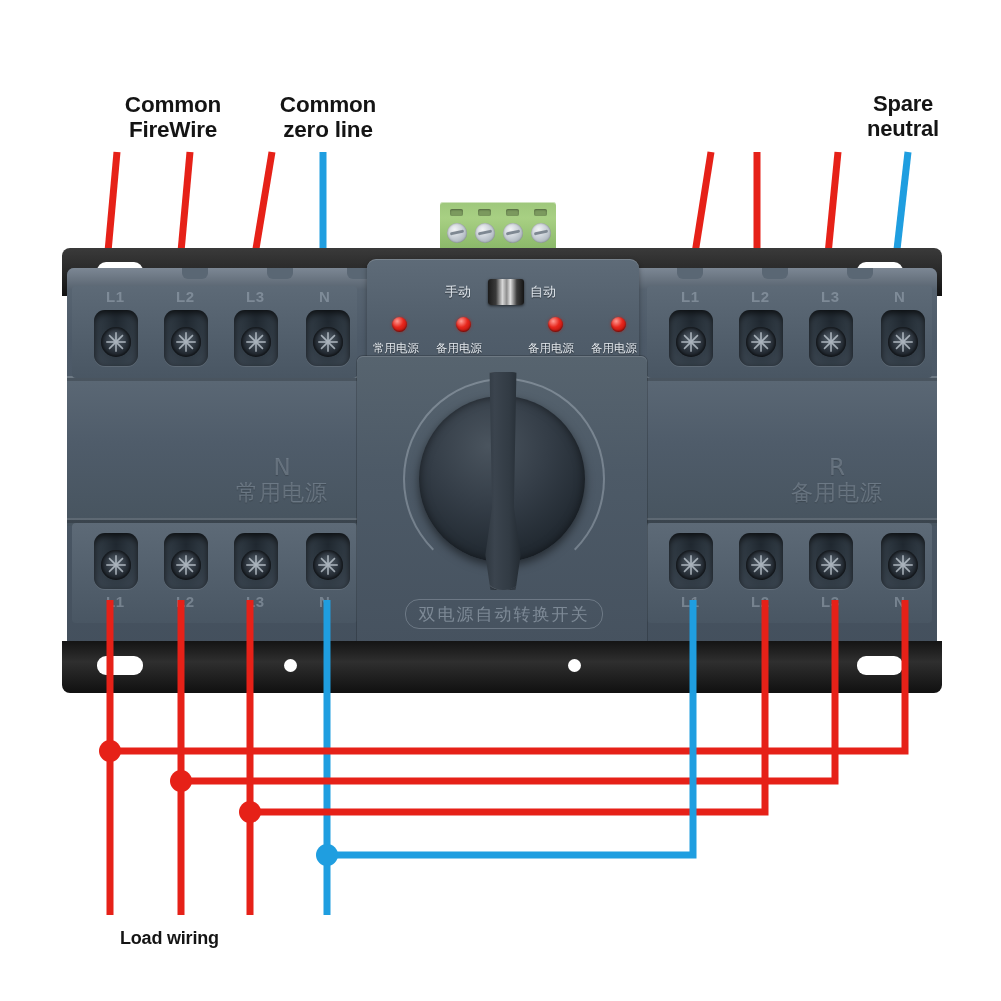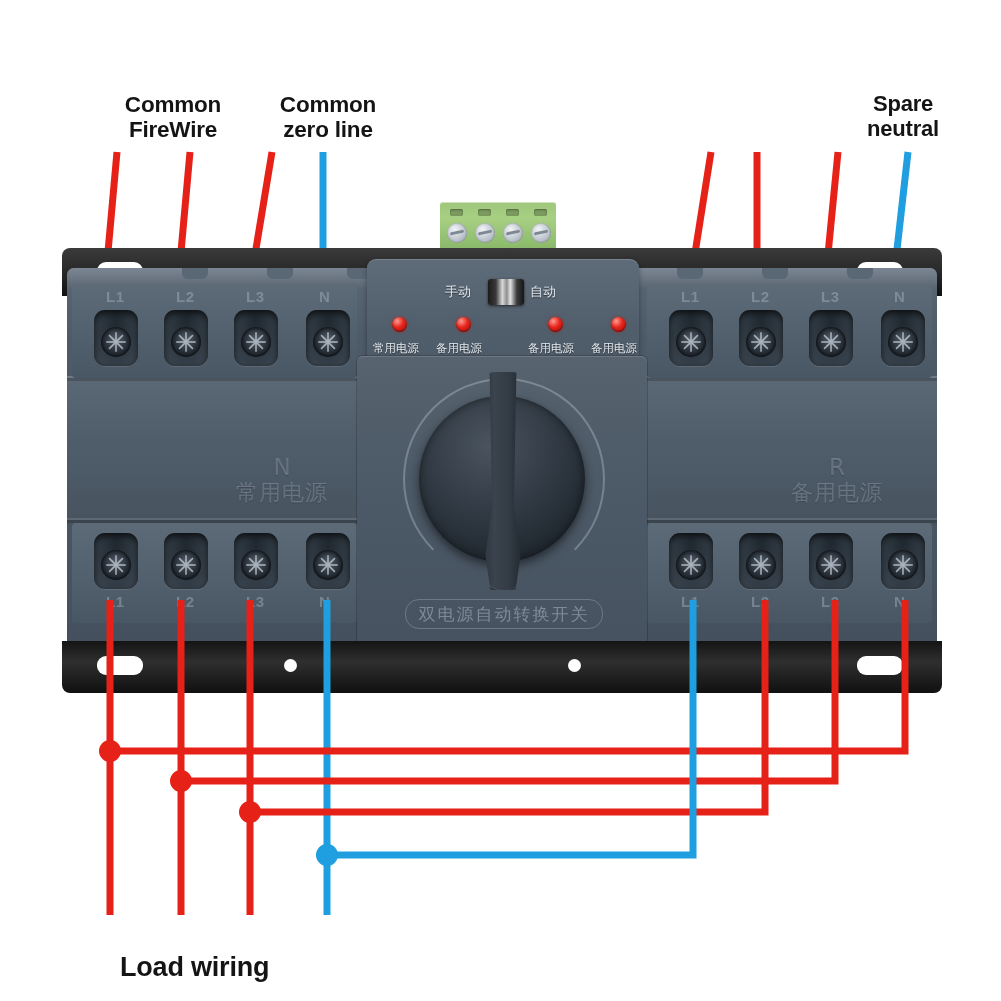--- a/index.html
+++ b/index.html
@@ -18,21 +18,21 @@
     color:#141414;
     text-align:center;
     line-height:1.12;
     white-space:pre-line;
     letter-spacing:-0.2px;
   }
   #label-common-firewire{left:88px;top:92px;width:170px;font-size:22.5px;}
   #label-common-zero{left:248px;top:92px;width:160px;font-size:22.5px;}
   #label-alt-firewire{left:680px;top:92px;width:170px;font-size:22.5px;}
   #label-spare-neutral{left:838px;top:92px;width:130px;font-size:22px;}
-  #label-load-wiring{left:120px;top:952px;width:250px;font-size:27px;text-align:left;}
+  #label-load-wiring{left:120px;top:928px;width:250px;font-size:18px;text-align:left;}
 
   
   #device{position:absolute;left:62px;top:248px;width:880px;height:445px;}
 
   
   .rail{position:absolute;background:linear-gradient(180deg,#3a3a3a 0%,#2a2a2a 45%,#111 100%);}
   #rail-top{left:0px;top:0px;width:880px;height:48px;border-radius:8px 8px 0 0;}
   #rail-bottom{left:0px;top:393px;width:880px;height:52px;border-radius:0 0 8px 8px;
     background:linear-gradient(180deg,#141414 0%,#2f2f2f 40%,#101010 100%);}
   .rail-slot{position:absolute;background:#fff;border-radius:9px;}

